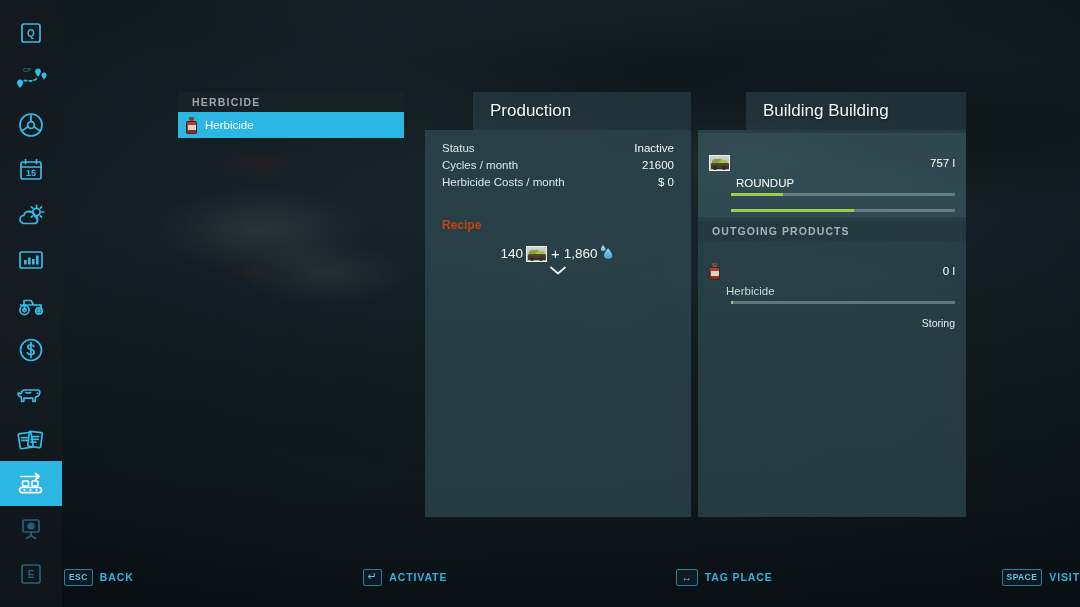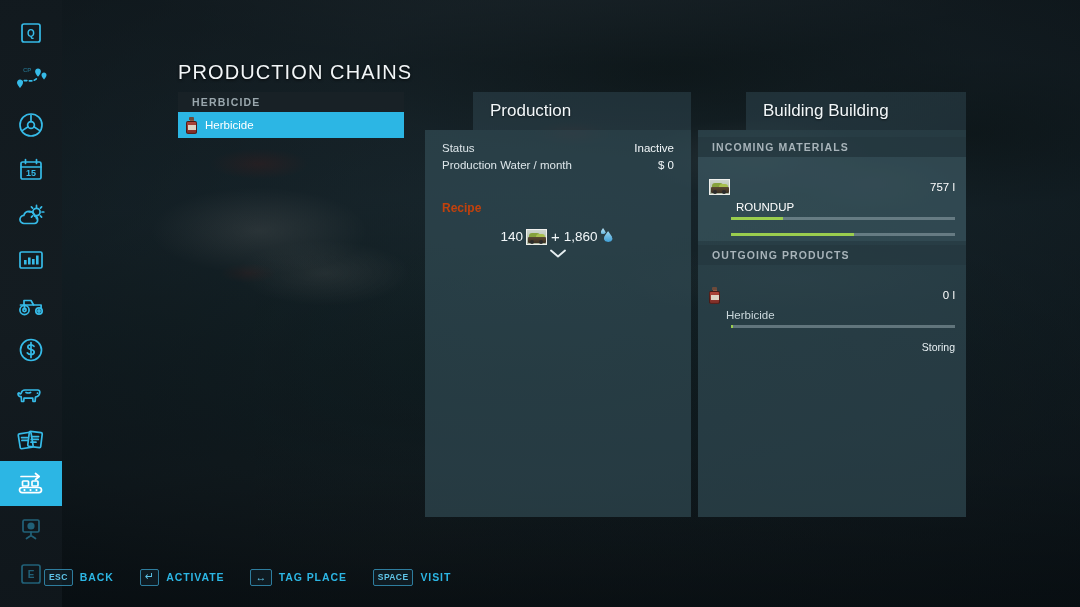--- a/index.html
+++ b/index.html
@@ -205,21 +205,21 @@
     margin-top: 4px; margin-left: 22px;
   }
   .bar-fill { height: 3px; background: #9ACD4E; }
   .store-sub { text-align: right; color: #E8F0F3; font-size: 10.5px; margin-top: 13px; }
 
   .ico-water-sm { transform: scale(0.85); transform-origin: center; }
 
   
   #helpbar {
     position: absolute; left: 0; bottom: 0; width: 1080px; height: 60px;
-    display: flex; align-items: center; padding-left: 44px; gap: 26px;
+    display: flex; align-items: center; padding-left: 64px; gap: 26px; justify-content: space-between;
   }
   .help-item { display: flex; align-items: center; gap: 7px; }
   .keycap {
     min-width: 17px; height: 17px; padding: 0 4px;
     border: 1px solid #2E7D9E; border-radius: 2px;
     background: rgba(20,40,52,0.45);
     color: #5FC4E8; font-size: 8.5px; font-weight: bold;
     display: flex; align-items: center; justify-content: center;
     letter-spacing: 0.4px;
   }
@@ -347,21 +347,20 @@
     </div>
 
     <div class="rail-item rail-dim" style="top:551px">
       <svg width="26" height="26" viewBox="0 0 26 26">
         <rect x="4" y="4" width="18" height="18" rx="2" class="rail-ico"></rect>
         <text x="13" y="16.5" text-anchor="middle" class="rail-key">E</text>
       </svg>
     </div>
   </div>
 
-  <div id="page-title">PRODUCTION CHAINS</div>
 
   <div id="chain-list">
     <div class="list-group-header">HERBICIDE</div>
     <div class="list-row">
       <span class="bottle">
         <span class="cap"></span>
           <span class="neck"></span>
           <span class="body"></span>
           <span class="lab"></span>
       </span>
@@ -373,21 +372,25 @@
     <div class="panel-head">
       <span class="ttl">Production</span>
     </div>
     <div class="panel-body">
 
       <div class="kv">
         <span class="k">Status</span>
         <span class="v">Inactive</span>
       </div>
       <div class="kv">
-        <span class="k">Production Water / month</span>
+        <span class="k">Cycles / month</span>
+        <span class="v">21600</span>
+      </div>
+      <div class="kv">
+        <span class="k">Herbicide Costs / month</span>
         <span class="v">$ 0</span>
       </div>
 
       <div class="recipe-title">Recipe</div>
 
       <div class="recipe-wrap">
         <div class="recipe-line">
           <span>140</span>
           <span class="ico-roundup">
             <span class="sky"></span>
@@ -415,21 +418,20 @@
 
     </div>
   </div>
 
   <div class="panel" id="store-panel">
     <div class="panel-head">
       <span class="ttl">Building Building</span>
     </div>
     <div class="panel-body">
 
-      <div class="sec-label first">INCOMING MATERIALS</div>
 
       <div class="store-row alt">
         <div class="store-top">
           <span class="ico-roundup">
             <span class="sky"></span>
               <span class="grn"></span>
               <span class="grn2"></span>
             <span class="drum"></span>
               <span class="w1"></span>
               <span class="w2"></span>

